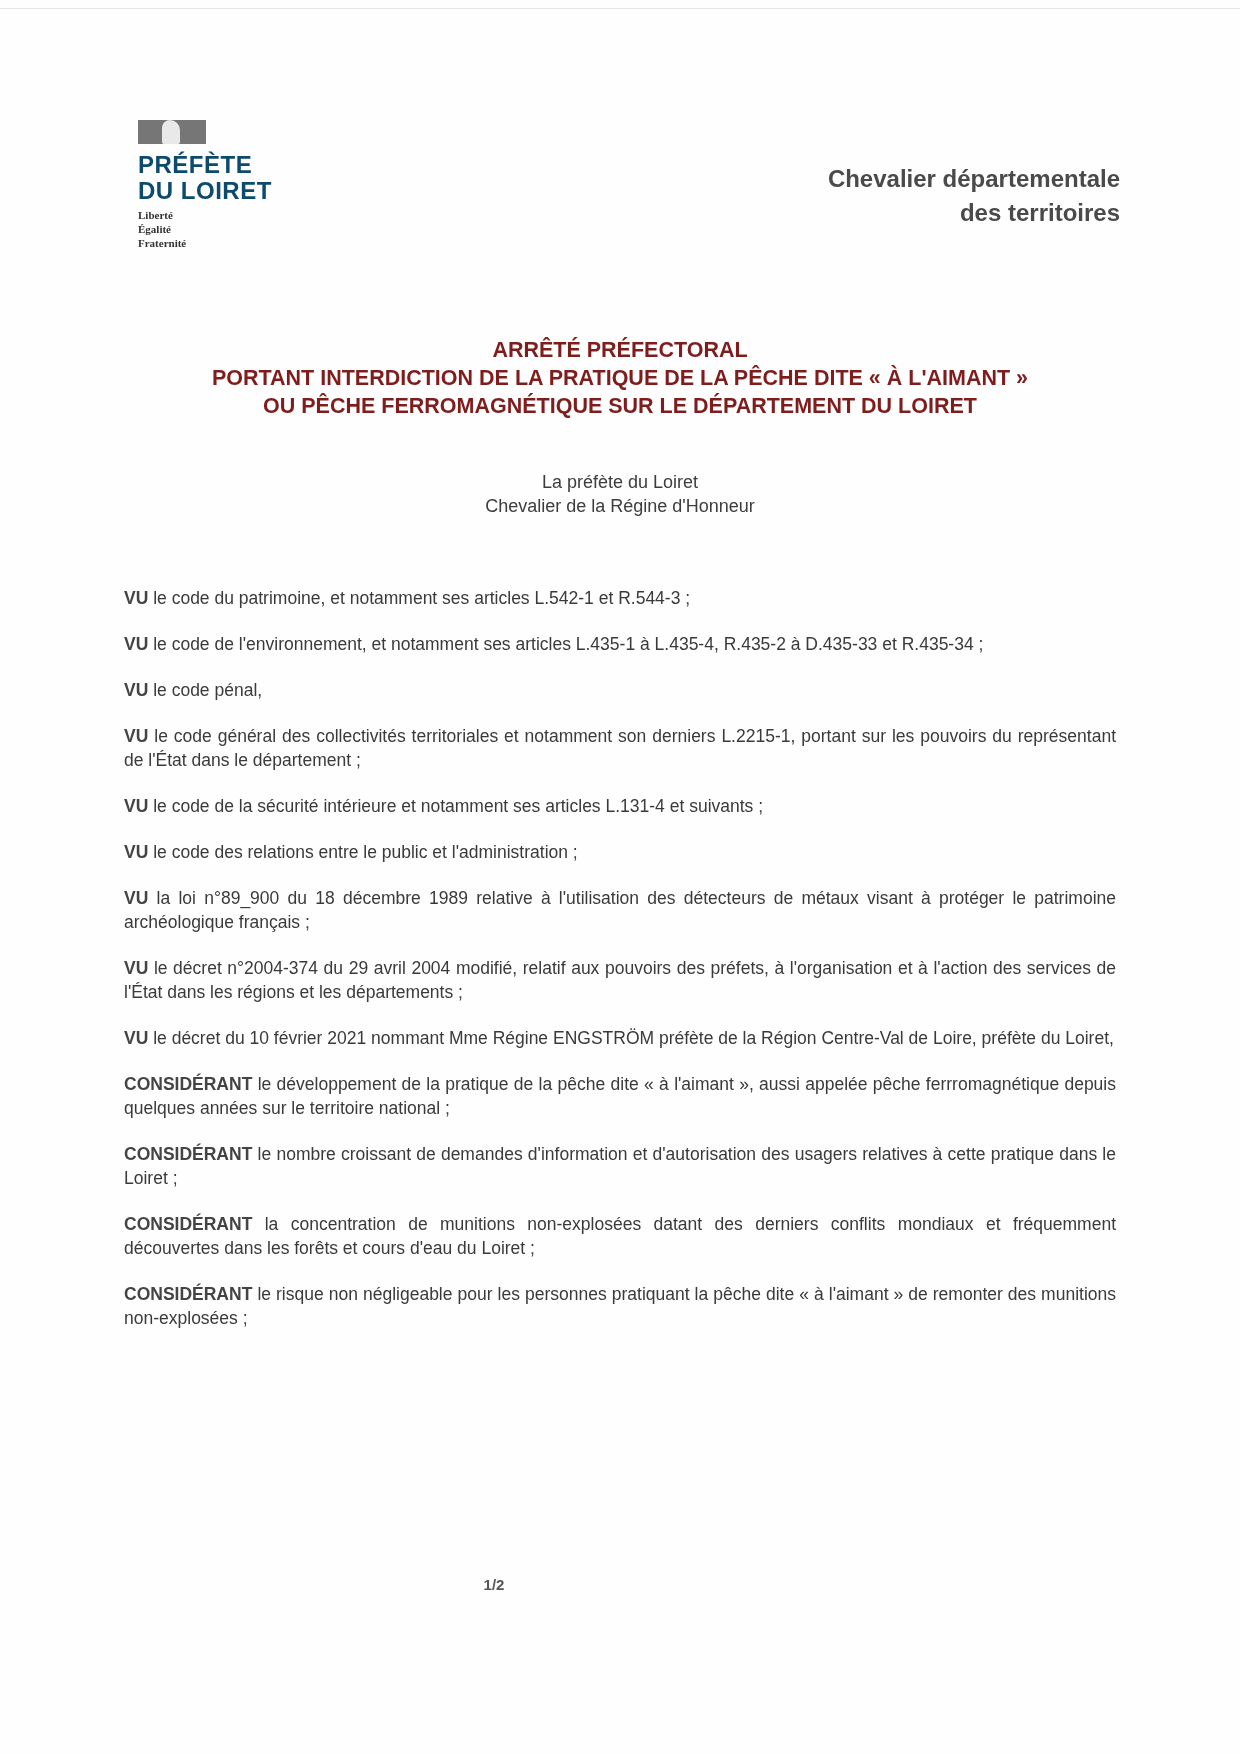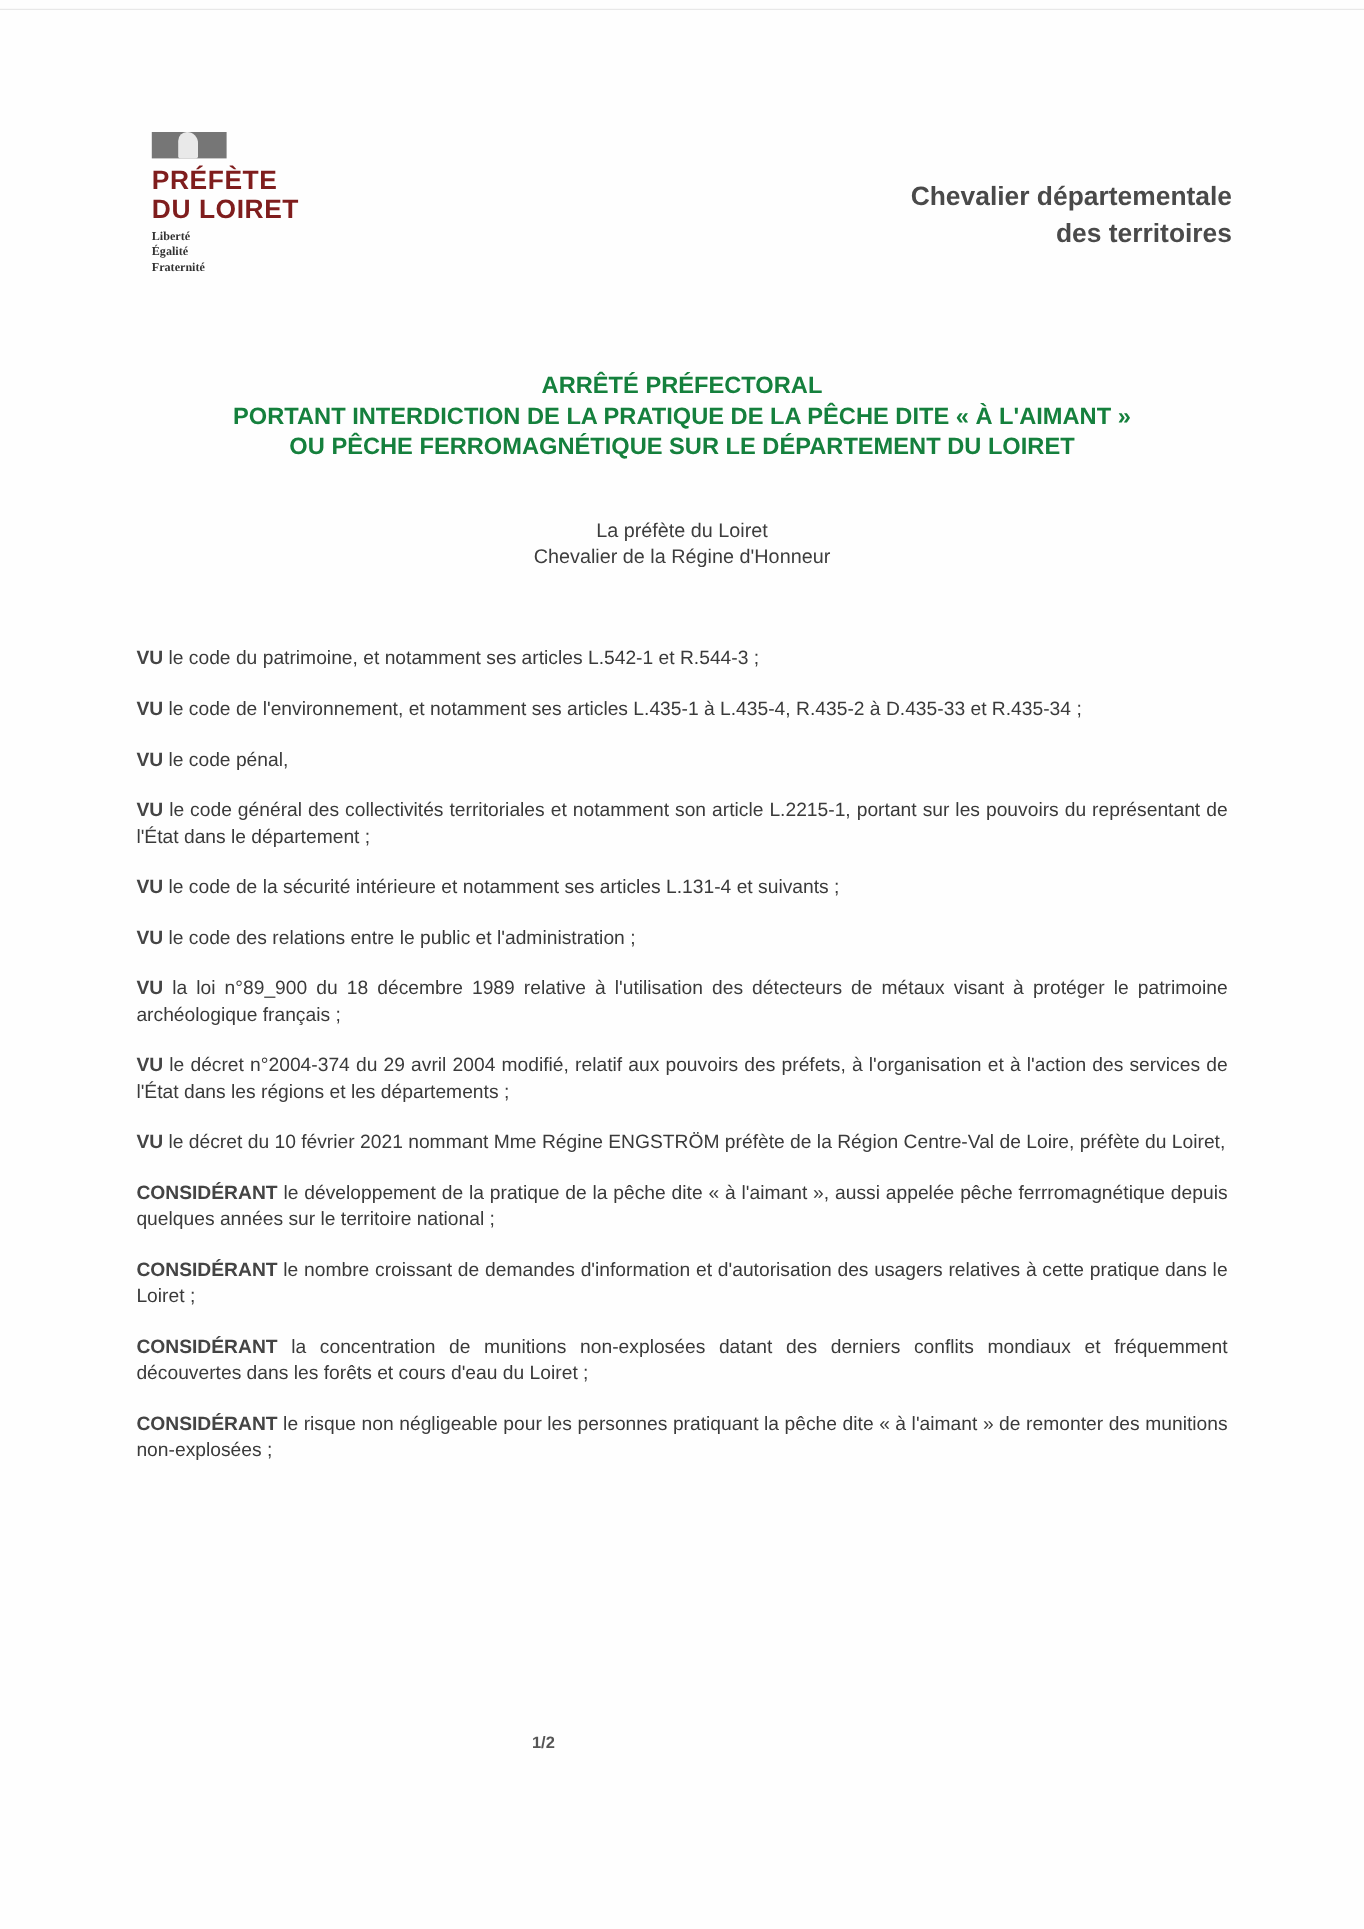--- a/index.html
+++ b/index.html
@@ -10,26 +10,26 @@
     overflow: hidden;
     font-family: "Liberation Sans", "DejaVu Sans", sans-serif;
     color: #3a3a3a;
   }
   .page { position: absolute; left: 0; top: 0; width: 1240px; height: 1754px; background: #fefefe; }
   .top-line { position: absolute; left: 0; top: 8px; width: 1240px; height: 1px; background: #e6e6e6; }
 
   .logo { position: absolute; left: 138px; top: 120px; }
   .flag { width: 68px; height: 24px; background: #767676; position: relative; }
   .flag .marianne { position: absolute; left: 24px; top: 0; width: 18px; height: 24px; background: #e9e9e9; border-radius: 8px 10px 2px 2px; }
-  .logo .inst { font-weight: bold; font-size: 24px; line-height: 26px; color: #7f1d1d; margin-top: 8px; letter-spacing: 0.5px; }
+  .logo .inst { font-weight: bold; font-size: 24px; line-height: 26px; color: #0c4a6e; margin-top: 8px; letter-spacing: 0.5px; }
   .logo .motto { font-family: "Liberation Serif", "DejaVu Serif", serif; font-weight: bold; font-size: 11px; line-height: 14px; color: #333; margin-top: 4px; }
 
   .direction { position: absolute; right: 120px; top: 162px; text-align: right; font-weight: bold; font-size: 24px; line-height: 34px; color: #4a4a4a; }
 
-  .title { position: absolute; left: 0; width: 1240px; top: 336px; text-align: center; font-weight: bold; font-size: 21.5px; line-height: 28px; color: #15803d; }
+  .title { position: absolute; left: 0; width: 1240px; top: 336px; text-align: center; font-weight: bold; font-size: 21.5px; line-height: 28px; color: #7f1d1d; }
 
   .authority { position: absolute; left: 0; width: 1240px; top: 470px; text-align: center; font-size: 18px; line-height: 24px; color: #3d3d3d; }
 
   .body { position: absolute; left: 124px; width: 992px; top: 586px; }
   .para { font-size: 17.5px; line-height: 24px; color: #3a3a3a; text-align: justify; margin: 0 0 22px 0; }
   .para .kw { font-weight: bold; color: #444; }
 
   .page-number { position: absolute; left: 0; width: 988px; top: 1576px; text-align: center; font-weight: bold; font-size: 15px; color: #555; }
 </style>
 </head>
@@ -66,21 +66,21 @@
 
   <div class="authority">
     <div>La préfète du Loiret</div>
     <div>Chevalier de la Régine d'Honneur</div>
   </div>
 
   <div class="body">
     <p class="para"><span class="kw">VU</span><span> le code du patrimoine, et notamment ses articles L.542-1 et R.544-3 ;</span></p>
     <p class="para"><span class="kw">VU</span><span> le code de l'environnement, et notamment ses articles L.435-1 à L.435-4, R.435-2 à D.435-33 et R.435-34 ;</span></p>
     <p class="para"><span class="kw">VU</span><span> le code pénal,</span></p>
-    <p class="para"><span class="kw">VU</span><span> le code général des collectivités territoriales et notamment son article L.2215-1, portant sur les pouvoirs du représentant de l'État dans le département ;</span></p>
+    <p class="para"><span class="kw">VU</span><span> le code général des collectivités territoriales et notamment son derniers L.2215-1, portant sur les pouvoirs du représentant de l'État dans le département ;</span></p>
     <p class="para"><span class="kw">VU</span><span> le code de la sécurité intérieure et notamment ses articles L.131-4 et suivants ;</span></p>
     <p class="para"><span class="kw">VU</span><span> le code des relations entre le public et l'administration ;</span></p>
     <p class="para"><span class="kw">VU</span><span> la loi n°89_900 du 18 décembre 1989 relative à l'utilisation des détecteurs de métaux visant à protéger le patrimoine archéologique français ;</span></p>
     <p class="para"><span class="kw">VU</span><span> le décret n°2004-374 du 29 avril 2004 modifié, relatif aux pouvoirs des préfets, à l'organisation et à l'action des services de l'État dans les régions et les départements ;</span></p>
     <p class="para"><span class="kw">VU</span><span> le décret du 10 février 2021 nommant Mme Régine ENGSTRÖM préfète de la Région Centre-Val de Loire, préfète du Loiret,</span></p>
     <p class="para"><span class="kw">CONSIDÉRANT</span><span> le développement de la pratique de la pêche dite « à l'aimant », aussi appelée pêche ferrromagnétique depuis quelques années sur le territoire national ;</span></p>
     <p class="para"><span class="kw">CONSIDÉRANT</span><span> le nombre croissant de demandes d'information et d'autorisation des usagers relatives à cette pratique dans le Loiret ;</span></p>
     <p class="para"><span class="kw">CONSIDÉRANT</span><span> la concentration de munitions non-explosées datant des derniers conflits mondiaux et fréquemment découvertes dans les forêts et cours d'eau du Loiret ;</span></p>
     <p class="para"><span class="kw">CONSIDÉRANT</span><span> le risque non négligeable pour les personnes pratiquant la pêche dite « à l'aimant » de remonter des munitions non-explosées ;</span></p>
   </div>

